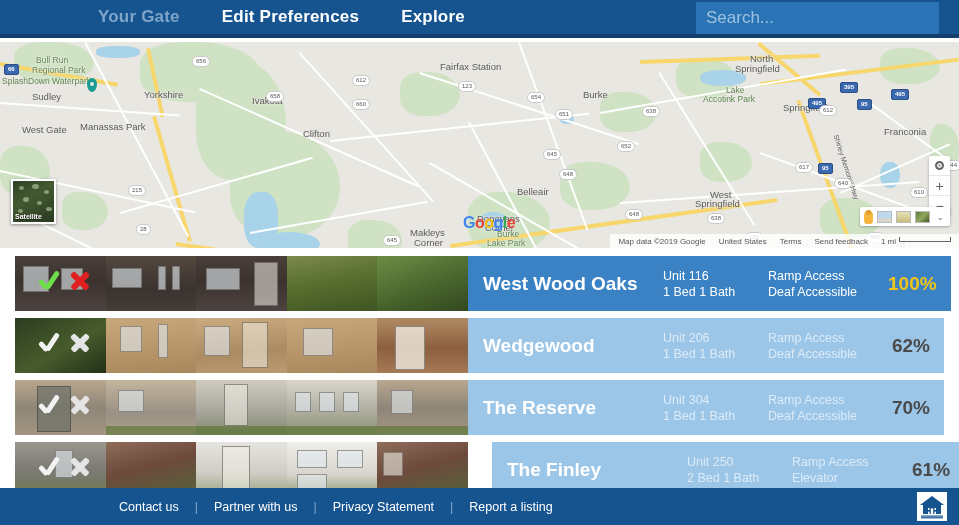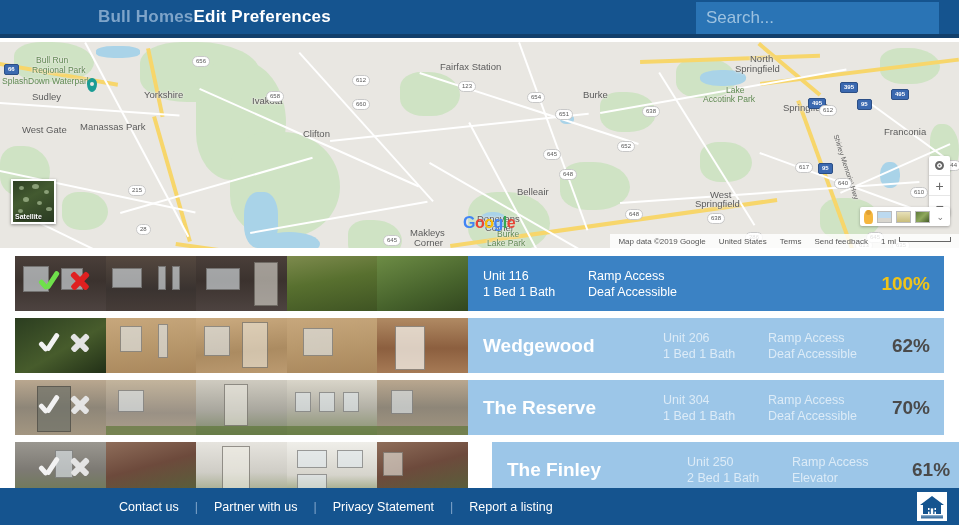--- a/index.html
+++ b/index.html
@@ -38,21 +38,21 @@
   }
   .nav-item {
     font-size: 17px;
     font-weight: bold;
     letter-spacing: 0.2px;
     white-space: nowrap;
     cursor: pointer;
     line-height: 34px;
   }
   .nav-item.muted { color: #7ea4c9; margin-left: 98px; }
-  .nav-item.active { color: #ffffff; }
+  .nav-item.active { color: #ffffff; margin-left: 42px; }
   .nav-item.plain  { color: #ffffff; margin-left: 42px; }
 
   .search-wrap {
     position: absolute;
     top: 2px;
     left: 696px;
     width: 243px;
     height: 32px;
   }
   .search-input {
@@ -432,22 +432,23 @@
   }
   .eho svg { display: block; }
 </style>
 </head>
 <body>
 
 <div class="app">
 
   <div class="header">
     <div class="nav">
-      <div class="nav-item muted">Bull Homes</div>
+      <div class="nav-item muted">Your Gate</div>
       <div class="nav-item active">Edit Preferences</div>
+      <div class="nav-item plain">Explore</div>
     </div>
     <div class="search-wrap">
       <input class="search-input" type="text" placeholder="Search..." style="">
     </div>
   </div>
 
   <div class="map">
     <div class="map-canvas">
 
       <div class="green" style="left:140px;  top:0px;   width:120px; height:60px;"></div>
@@ -635,20 +636,21 @@
         <div class="mark mark-check" style="color: rgb(111, 224, 75);">
             <span class="s1"></span>
             <span class="s2"></span>
           </div>
         <div class="mark mark-x" style="color: rgb(224, 32, 32);">
             <span class="s1"></span>
             <span class="s2"></span>
           </div>
       </div>
       <div class="info">
+        <div class="prop-name">West Wood Oaks</div>
         <div class="col-unit">
           <div>Unit 116</div>
           <div>1 Bed 1 Bath</div>
         </div>
         <div class="col-access">
           <div>Ramp Access</div>
           <div>Deaf Accessible</div>
         </div>
         <div class="col-pct" style="color: rgb(240, 196, 25);">100%</div>
       </div>

